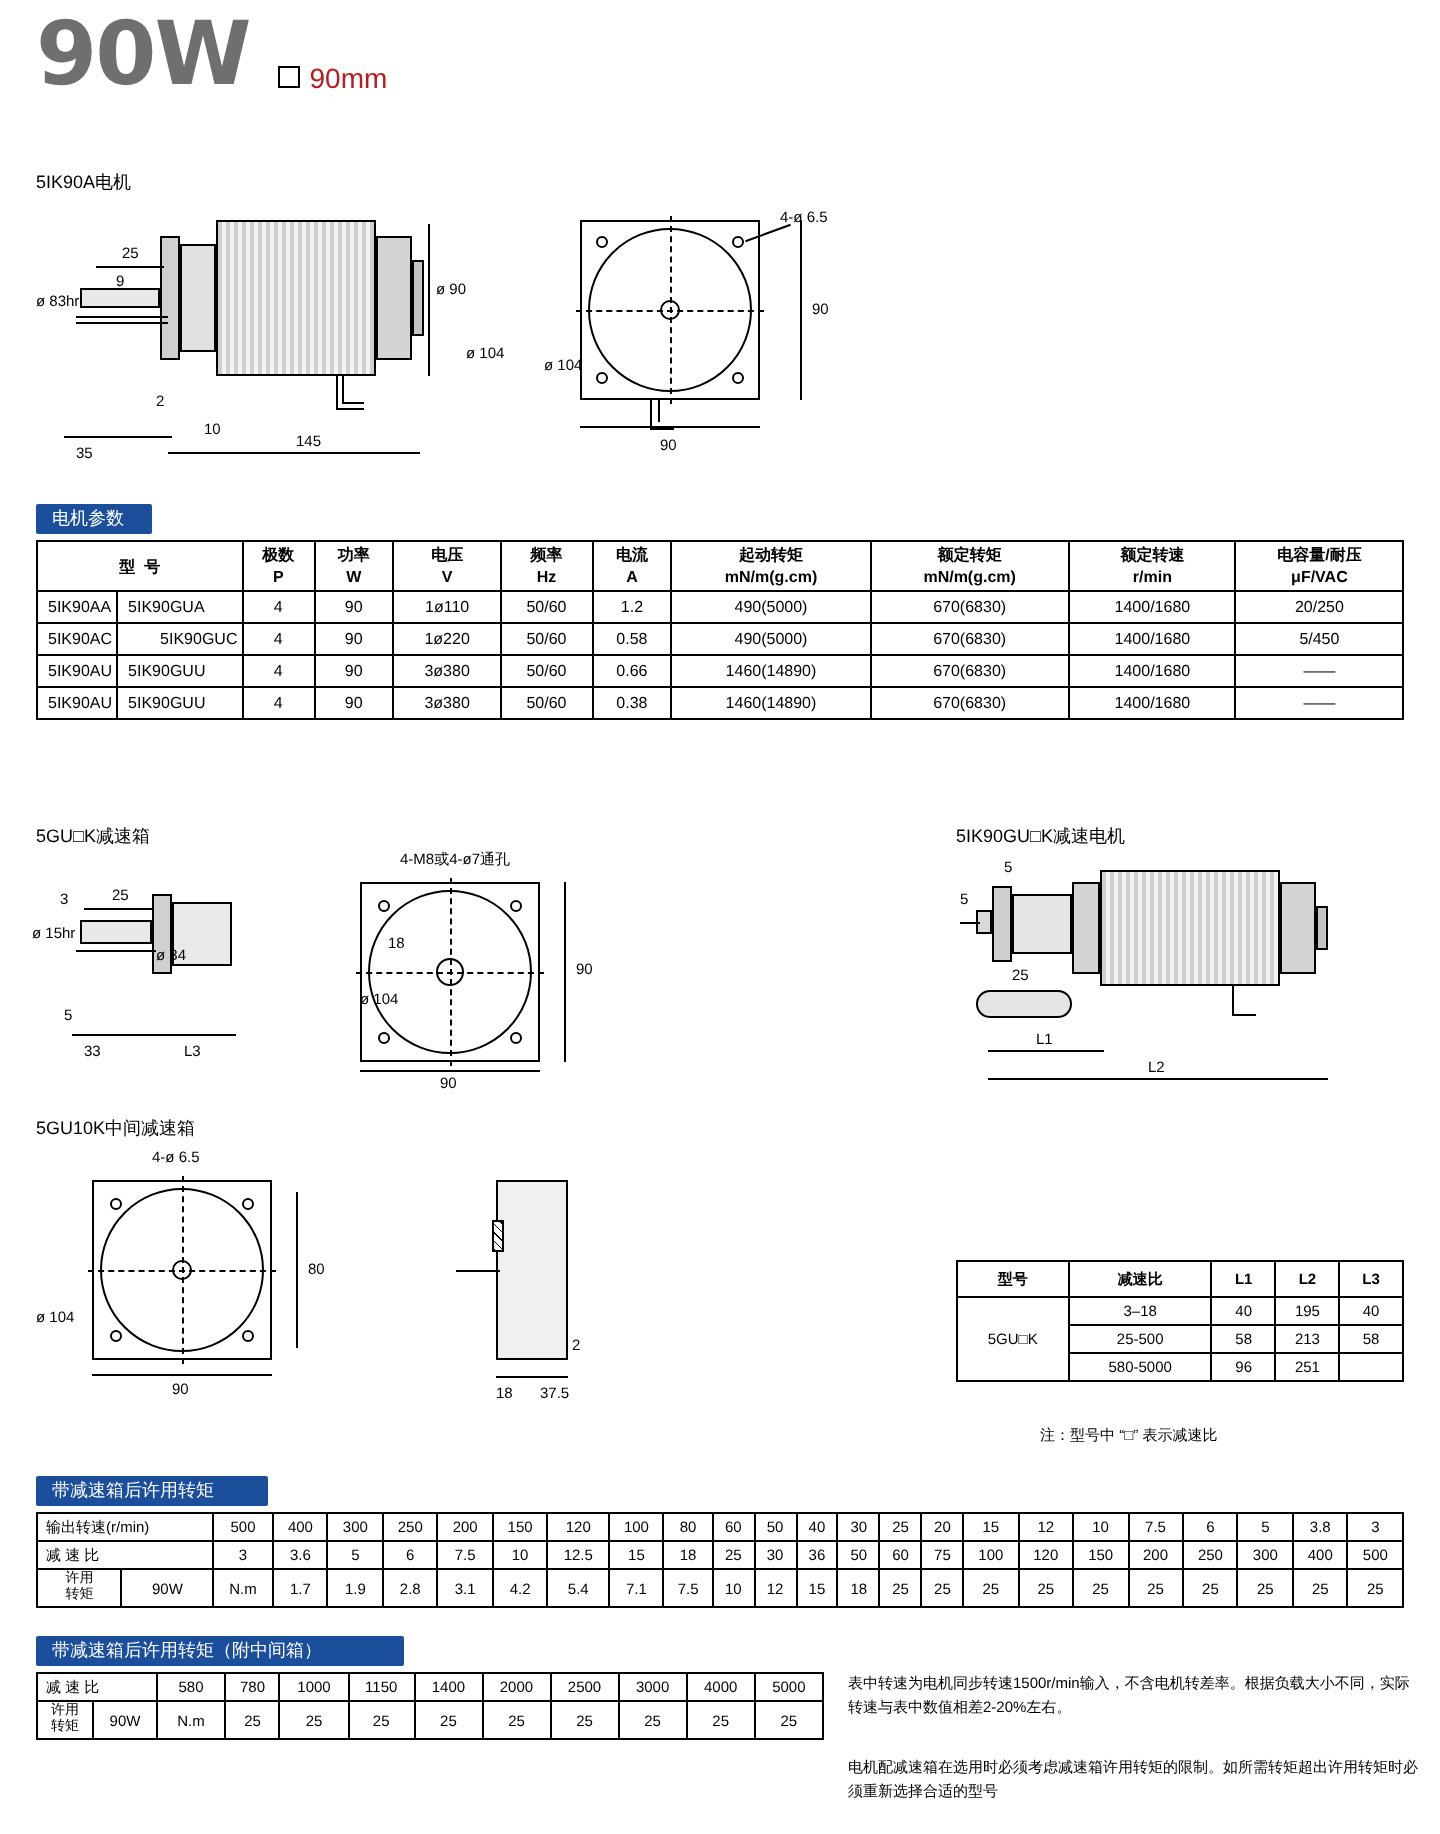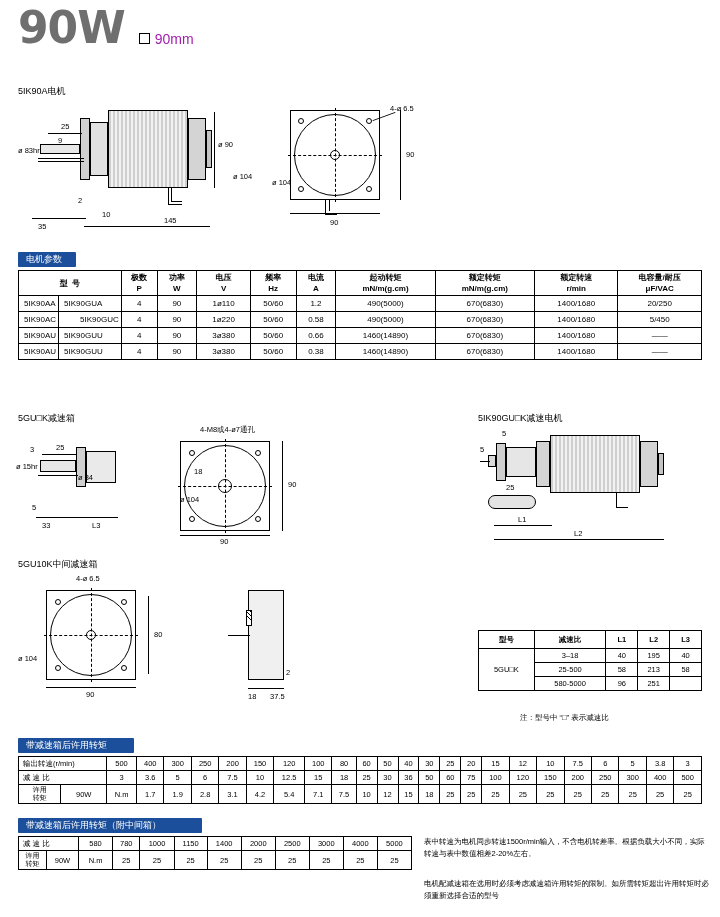--- a/index.html
+++ b/index.html
@@ -19,21 +19,21 @@
   
   .hdr { position: absolute; left: 18px; top: 6px; display: flex; align-items: flex-end; }
   .hdr .w90 {
     font-size: 44px; font-weight: bold; color: #6f6f6f;
     font-family: "DejaVu Sans", sans-serif; letter-spacing: -1px; line-height: 44px;
   }
   .hdr .sq {
     display: inline-block; width: 11px; height: 11px;
     border: 1px solid #000; margin: 0 5px 6px 14px;
   }
-  .hdr .mm { font-size: 14px; color: #a21caf; margin-bottom: 3px; margin-top: 20px; }
+  .hdr .mm { font-size: 14px; color: #b91c1c; margin-bottom: 3px; margin-top: 20px; }
 
   
   .sec-lbl {
     position: absolute; font-size: 9px; color: #000; font-weight: normal;
   }
   .blue-tag {
     position: absolute; background: #1b4f9c; color: #fff;
     font-size: 9px; padding: 2px 8px 2px 8px; line-height: 11px;
     border-radius: 1px;
   }
@@ -119,21 +119,21 @@
     <div class="dim" style="left:40px; top:36px;">9</div>
     <div class="dim" style="left:43px; top:22px;">25</div>
     <div class="ln hl" style="left:30px; top:33px; width:34px;"></div>
     <div class="dim" style="left:200px; top:40px;">ø 90</div>
     <div class="ln vl" style="left:196px; top:12px; height:76px;"></div>
     <div class="dim" style="left:215px; top:72px;">ø 104</div>
     <div class="dim" style="left:60px; top:96px;">2</div>
     <div class="dim" style="left:84px; top:110px;">10</div>
     <div class="dim" style="left:20px; top:122px;">35</div>
     <div class="ln hl" style="left:14px; top:118px; width:54px;"></div>
-    <div class="dim" style="left:146px; top:116px;">145</div>
+    <div class="dim" style="left:130px; top:116px;">145</div>
     <div class="ln hl" style="left:66px; top:126px; width:126px;"></div>
   </div>
 
   <div class="draw" style="left:280px; top:100px; width:180px; height:135px;">
     <div class="rect" style="left:10px; top:10px; width:90px; height:90px; background:#fff;"></div>
     <div class="circ" style="left:14px; top:14px; width:82px; height:82px;"></div>
     <div class="circ" style="left:50px; top:50px; width:10px; height:10px;"></div>
     <div class="circ" style="left:18px; top:18px; width:6px; height:6px;"></div>
     <div class="circ" style="left:86px; top:18px; width:6px; height:6px;"></div>
     <div class="circ" style="left:18px; top:86px; width:6px; height:6px;"></div>

